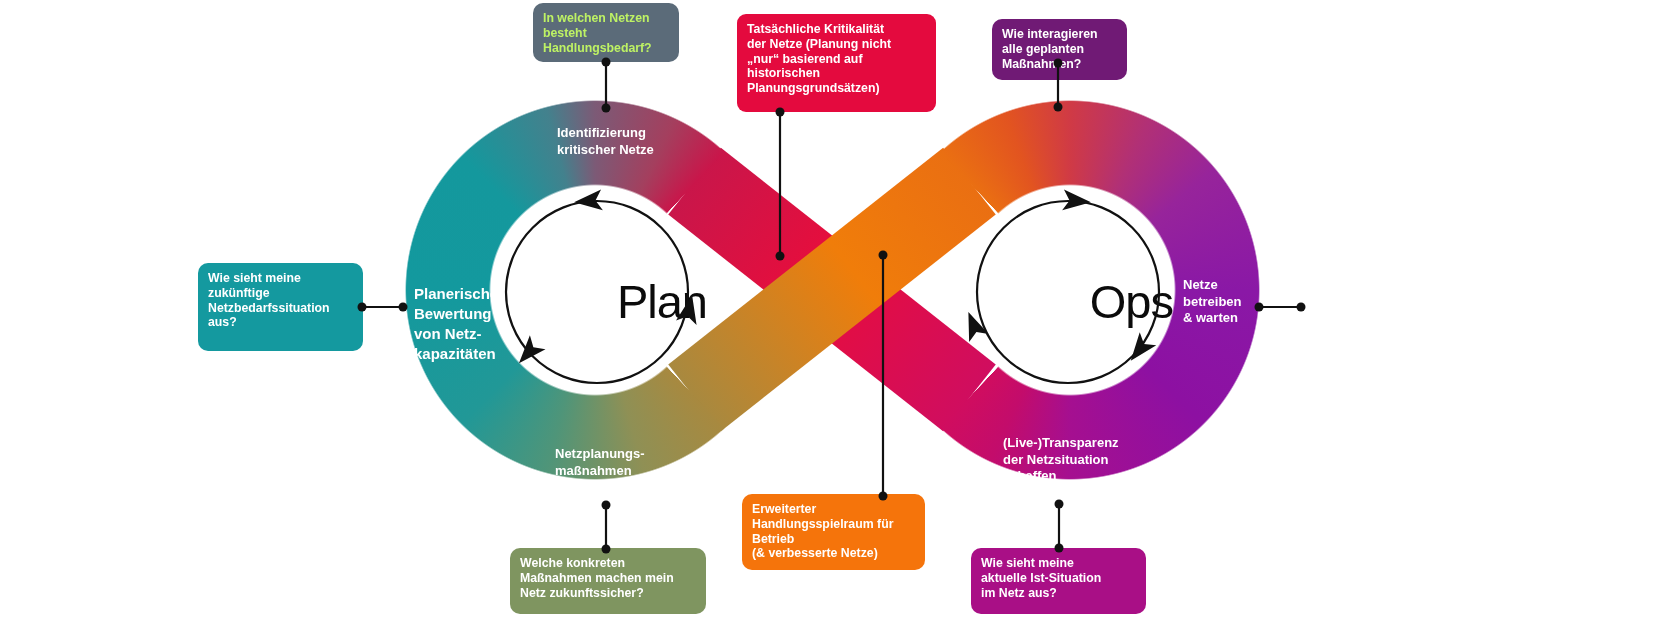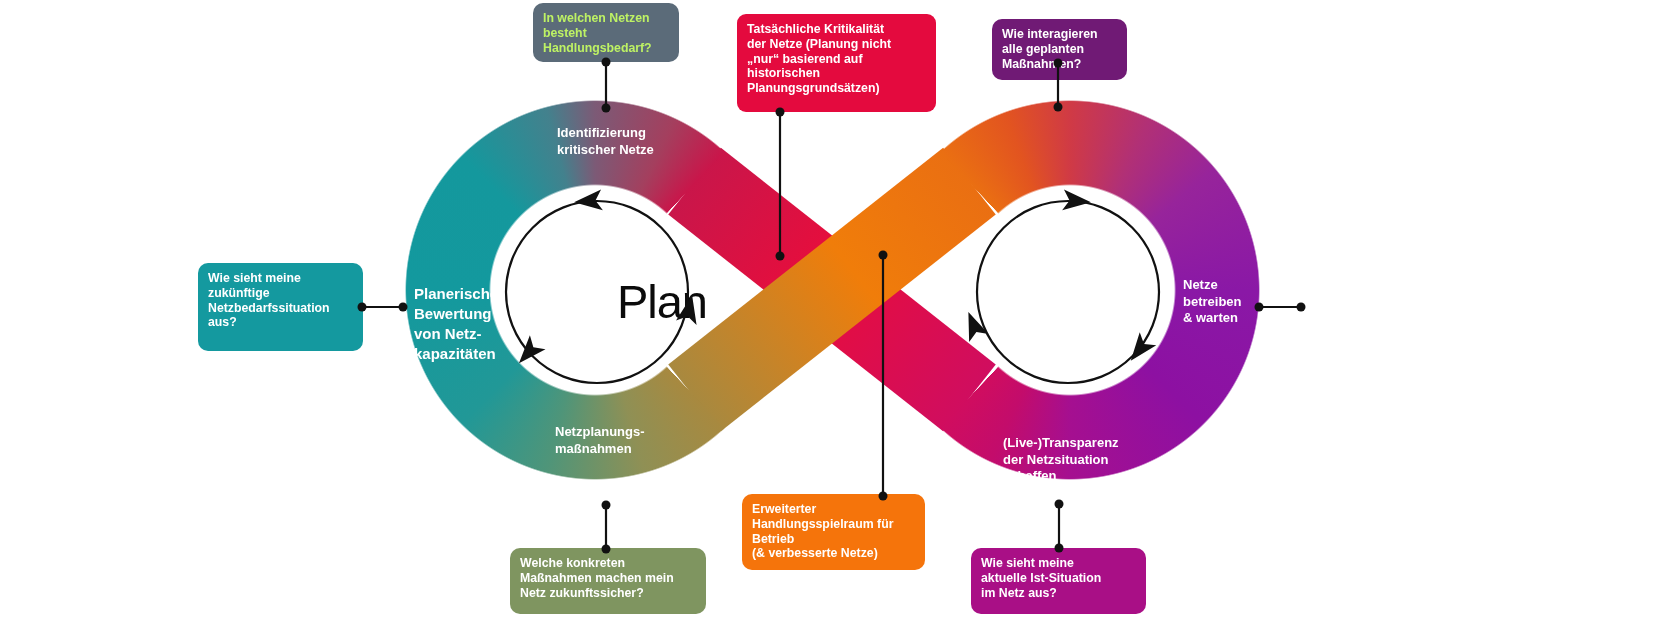--- a/index.html
+++ b/index.html
@@ -26,21 +26,21 @@
   #ring-right{left:880px;background:conic-gradient(from 0deg,
       #d03a45 0deg,#b13076 25deg,#97249b 50deg,#8a18a6 90deg,#8d10a2 135deg,
       #a50f90 180deg,#c30c6b 205deg,#d00d5f 223deg,transparent 223.2deg,
       transparent 316.8deg,#ea6f12 317deg,#e25420 340deg,#d03a45 360deg);}
 
   
   .ring-label{position:absolute;color:#fff;font-weight:700;font-size:13px;
     line-height:16.5px;white-space:pre-line;z-index:5;}
   #lbl-identifizierung{left:557px;top:125px;}
   #lbl-planerische{left:414px;top:284px;font-size:15px;line-height:20px;}
-  #lbl-netzplanung{left:555px;top:424px;}
+  #lbl-netzplanung{left:555px;top:446px;}
   #lbl-ausbauen{left:1005px;top:123px;}
   #lbl-betreiben{left:1183px;top:277px;}
   #lbl-transparenz{left:1003px;top:435px;}
   .loop-title{position:absolute;width:220px;text-align:right;color:#0b0b0b;
     font-weight:400;font-size:47px;letter-spacing:-1px;z-index:5;}
   #title-plan{left:487px;top:274px;}
   #title-ops{left:953px;top:274px;}
 
   
   .callout{position:absolute;border-radius:10px;color:#fff;font-weight:700;
@@ -81,20 +81,21 @@
   <div class="ring-label" id="lbl-netzplanung">Netzplanungs-
 maßnahmen</div>
   <div class="ring-label" id="lbl-betreiben">Netze
 betreiben
 &amp; warten</div>
   <div class="ring-label" id="lbl-transparenz">(Live-)Transparenz
 der Netzsituation
 schaffen</div>
 
   <div class="loop-title" id="title-plan">Plan</div>
+  <div class="loop-title" id="title-ops">Ops</div>
 
   <div class="callout" id="co-handlungsbedarf">In welchen Netzen
 besteht
 Handlungsbedarf?</div>
   <div class="callout" id="co-kritikalitaet">Tatsächliche Kritikalität
 der Netze (Planung nicht
 „nur“ basierend auf
 historischen
 Planungsgrundsätzen)</div>
   <div class="callout" id="co-interagieren">Wie interagieren

